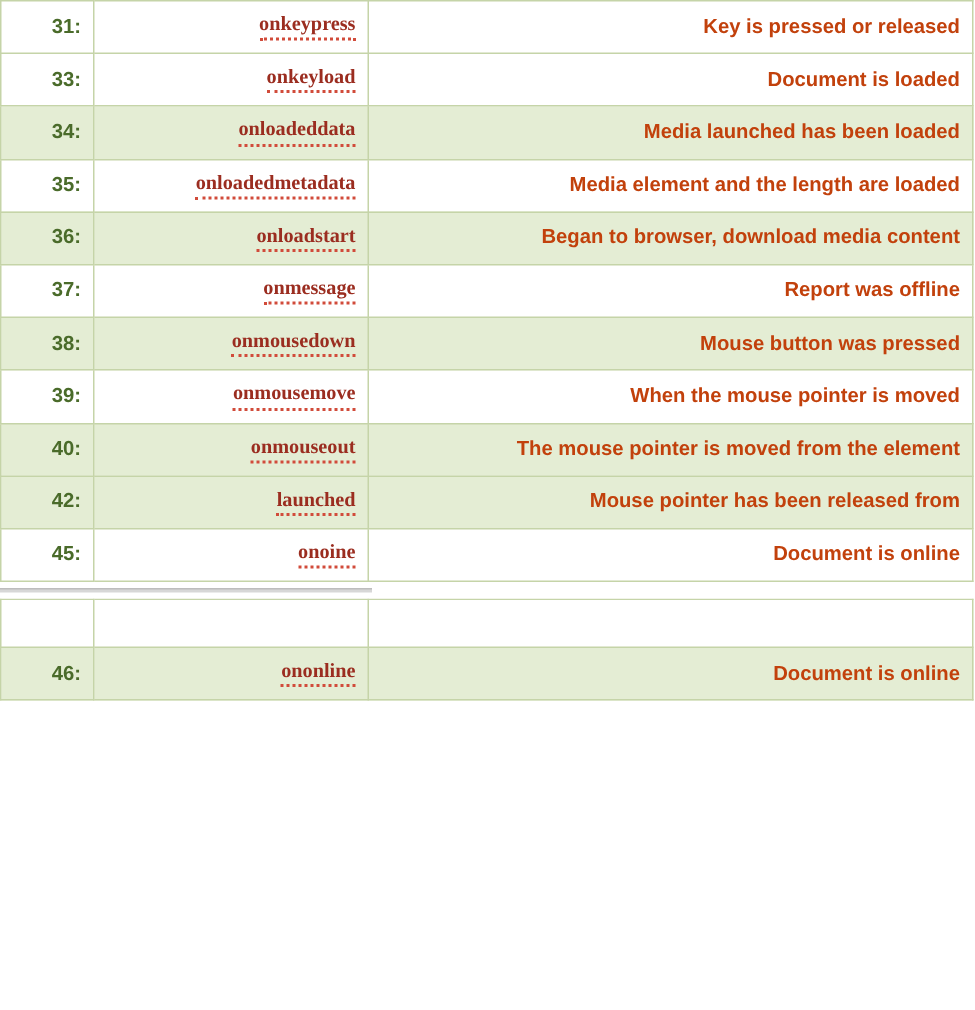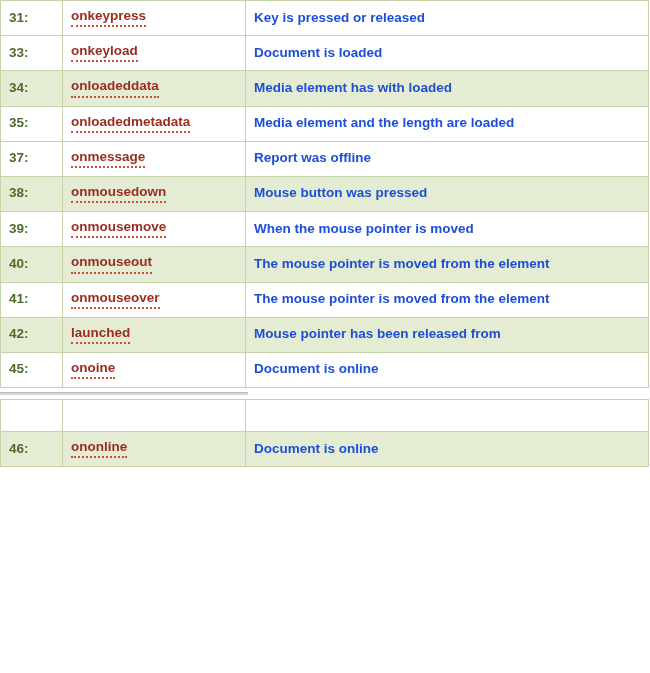--- a/index.html
+++ b/index.html
@@ -17,20 +17,21 @@
     position: relative;
     width: 650px;
     height: 673px;
     background: #ffffff;
   }
   table.evt {
     border-collapse: collapse;
     width: 648px;
     table-layout: fixed;
     margin: 0;
+    text-align: right;
   }
   table.evt td {
     border: 1px solid #c5d4a8;
     padding: 7px 8px 8px 8px;
     vertical-align: middle;
     font-size: 13.5px;
     font-weight: bold;
     line-height: 1.2;
     height: 27px;
     box-sizing: border-box;
@@ -45,23 +46,24 @@
     padding-left: 10px;
   }
   td.name {
     color: #9b2d20;
     padding-left: 12px;
   }
   td.name span.w {
     border-bottom: 2px dotted #d14b3a;
     padding-bottom: 1px;
     display: inline-block;
+    font-family: Liberation Serif, serif;
   }
   td.desc {
-    color: #1d4ed8;
+    color: #c2410c;
     padding-left: 12px;
   }
   tr.alt td { background: #e4edd4; }
   tr.plain td { background: #ffffff; }
 
   .gap {
     height: 11px;
     background: #ffffff;
     position: relative;
   }
@@ -97,50 +99,50 @@
         <td class="desc">Key is pressed or released</td>
       </tr>
       <tr class="plain">
         <td class="num">33:</td>
         <td class="name"><span class="w">onkeyload</span></td>
         <td class="desc">Document is loaded</td>
       </tr>
       <tr class="alt">
         <td class="num">34:</td>
         <td class="name"><span class="w">onloadeddata</span></td>
-        <td class="desc">Media element has with loaded</td>
+        <td class="desc">Media launched has been loaded</td>
       </tr>
       <tr class="plain">
         <td class="num">35:</td>
         <td class="name"><span class="w">onloadedmetadata</span></td>
         <td class="desc">Media element and the length are loaded</td>
+      </tr>
+      <tr class="alt">
+        <td class="num">36:</td>
+        <td class="name"><span class="w">onloadstart</span></td>
+        <td class="desc">Began to browser, download media content</td>
       </tr>
       <tr class="plain">
         <td class="num">37:</td>
         <td class="name"><span class="w">onmessage</span></td>
         <td class="desc">Report was offline</td>
       </tr>
       <tr class="alt">
         <td class="num">38:</td>
         <td class="name"><span class="w">onmousedown</span></td>
         <td class="desc">Mouse button was pressed</td>
       </tr>
       <tr class="plain">
         <td class="num">39:</td>
         <td class="name"><span class="w">onmousemove</span></td>
         <td class="desc">When the mouse pointer is moved</td>
       </tr>
       <tr class="alt">
         <td class="num">40:</td>
         <td class="name"><span class="w">onmouseout</span></td>
-        <td class="desc">The mouse pointer is moved from the element</td>
-      </tr>
-      <tr class="plain">
-        <td class="num">41:</td>
-        <td class="name"><span class="w">onmouseover</span></td>
         <td class="desc">The mouse pointer is moved from the element</td>
       </tr>
       <tr class="alt">
         <td class="num">42:</td>
         <td class="name"><span class="w">launched</span></td>
         <td class="desc">Mouse pointer has been released from</td>
       </tr>
       <tr class="plain">
         <td class="num">45:</td>
         <td class="name"><span class="w">onoine</span></td>

